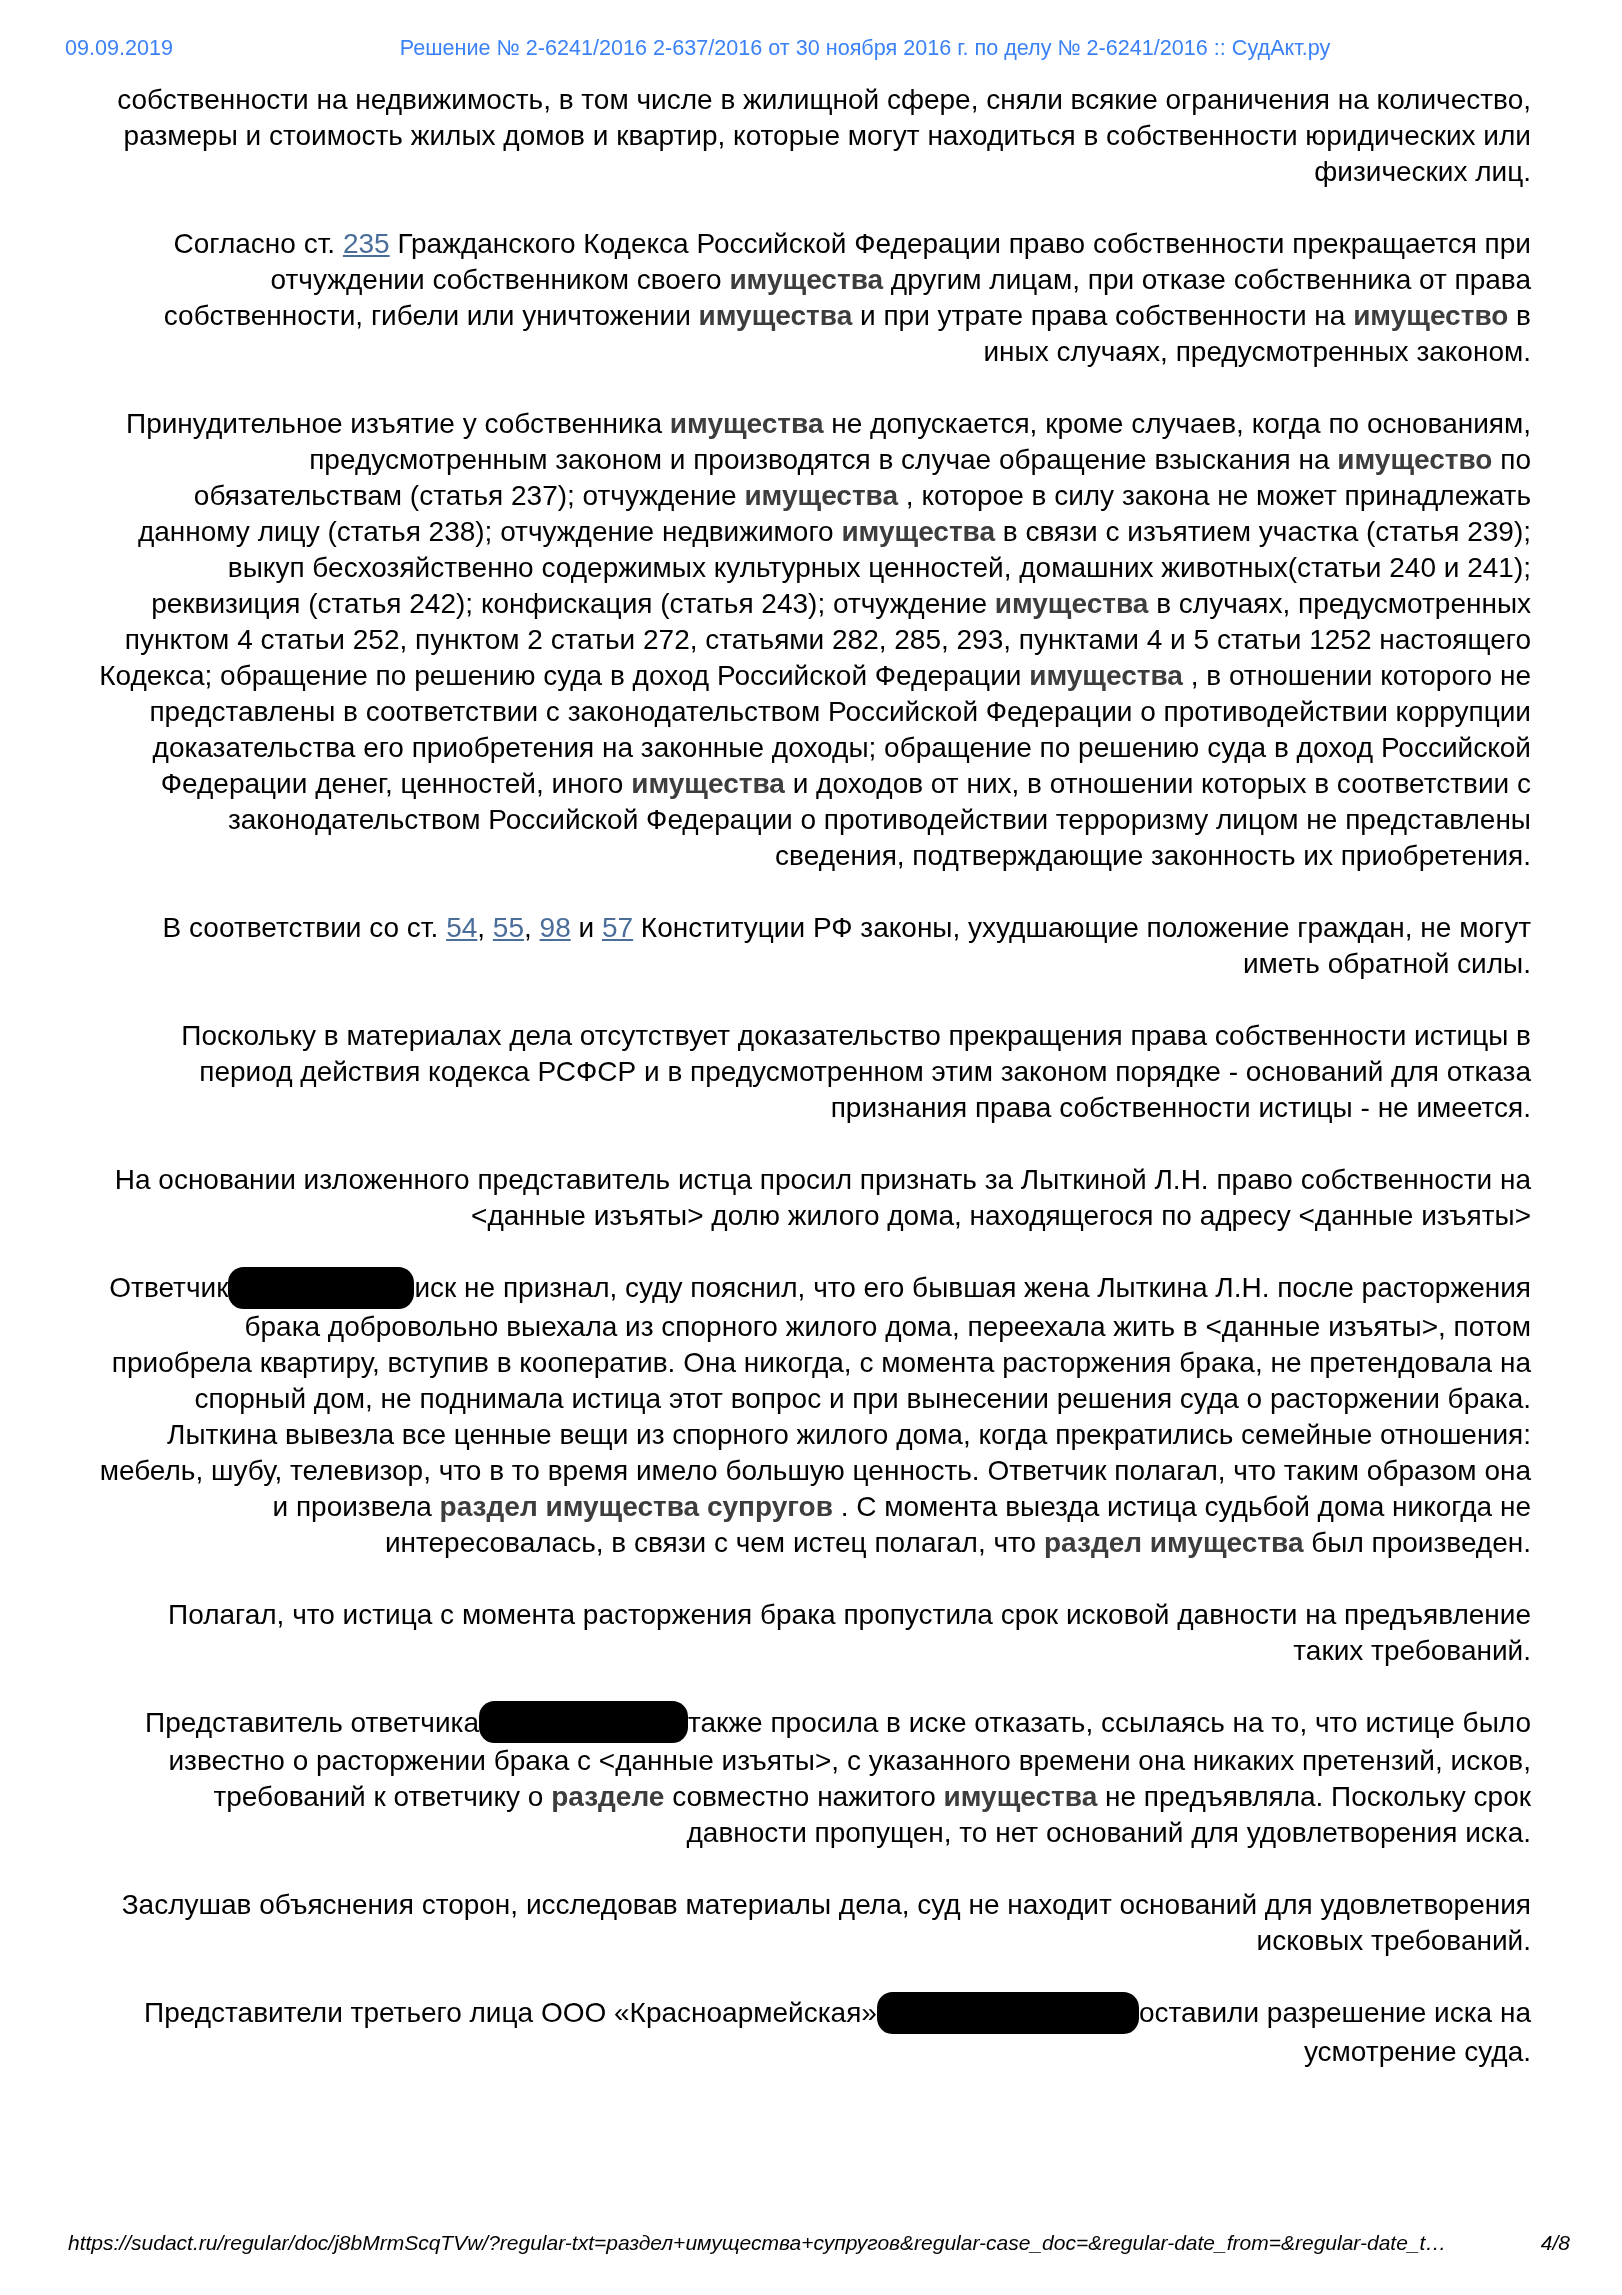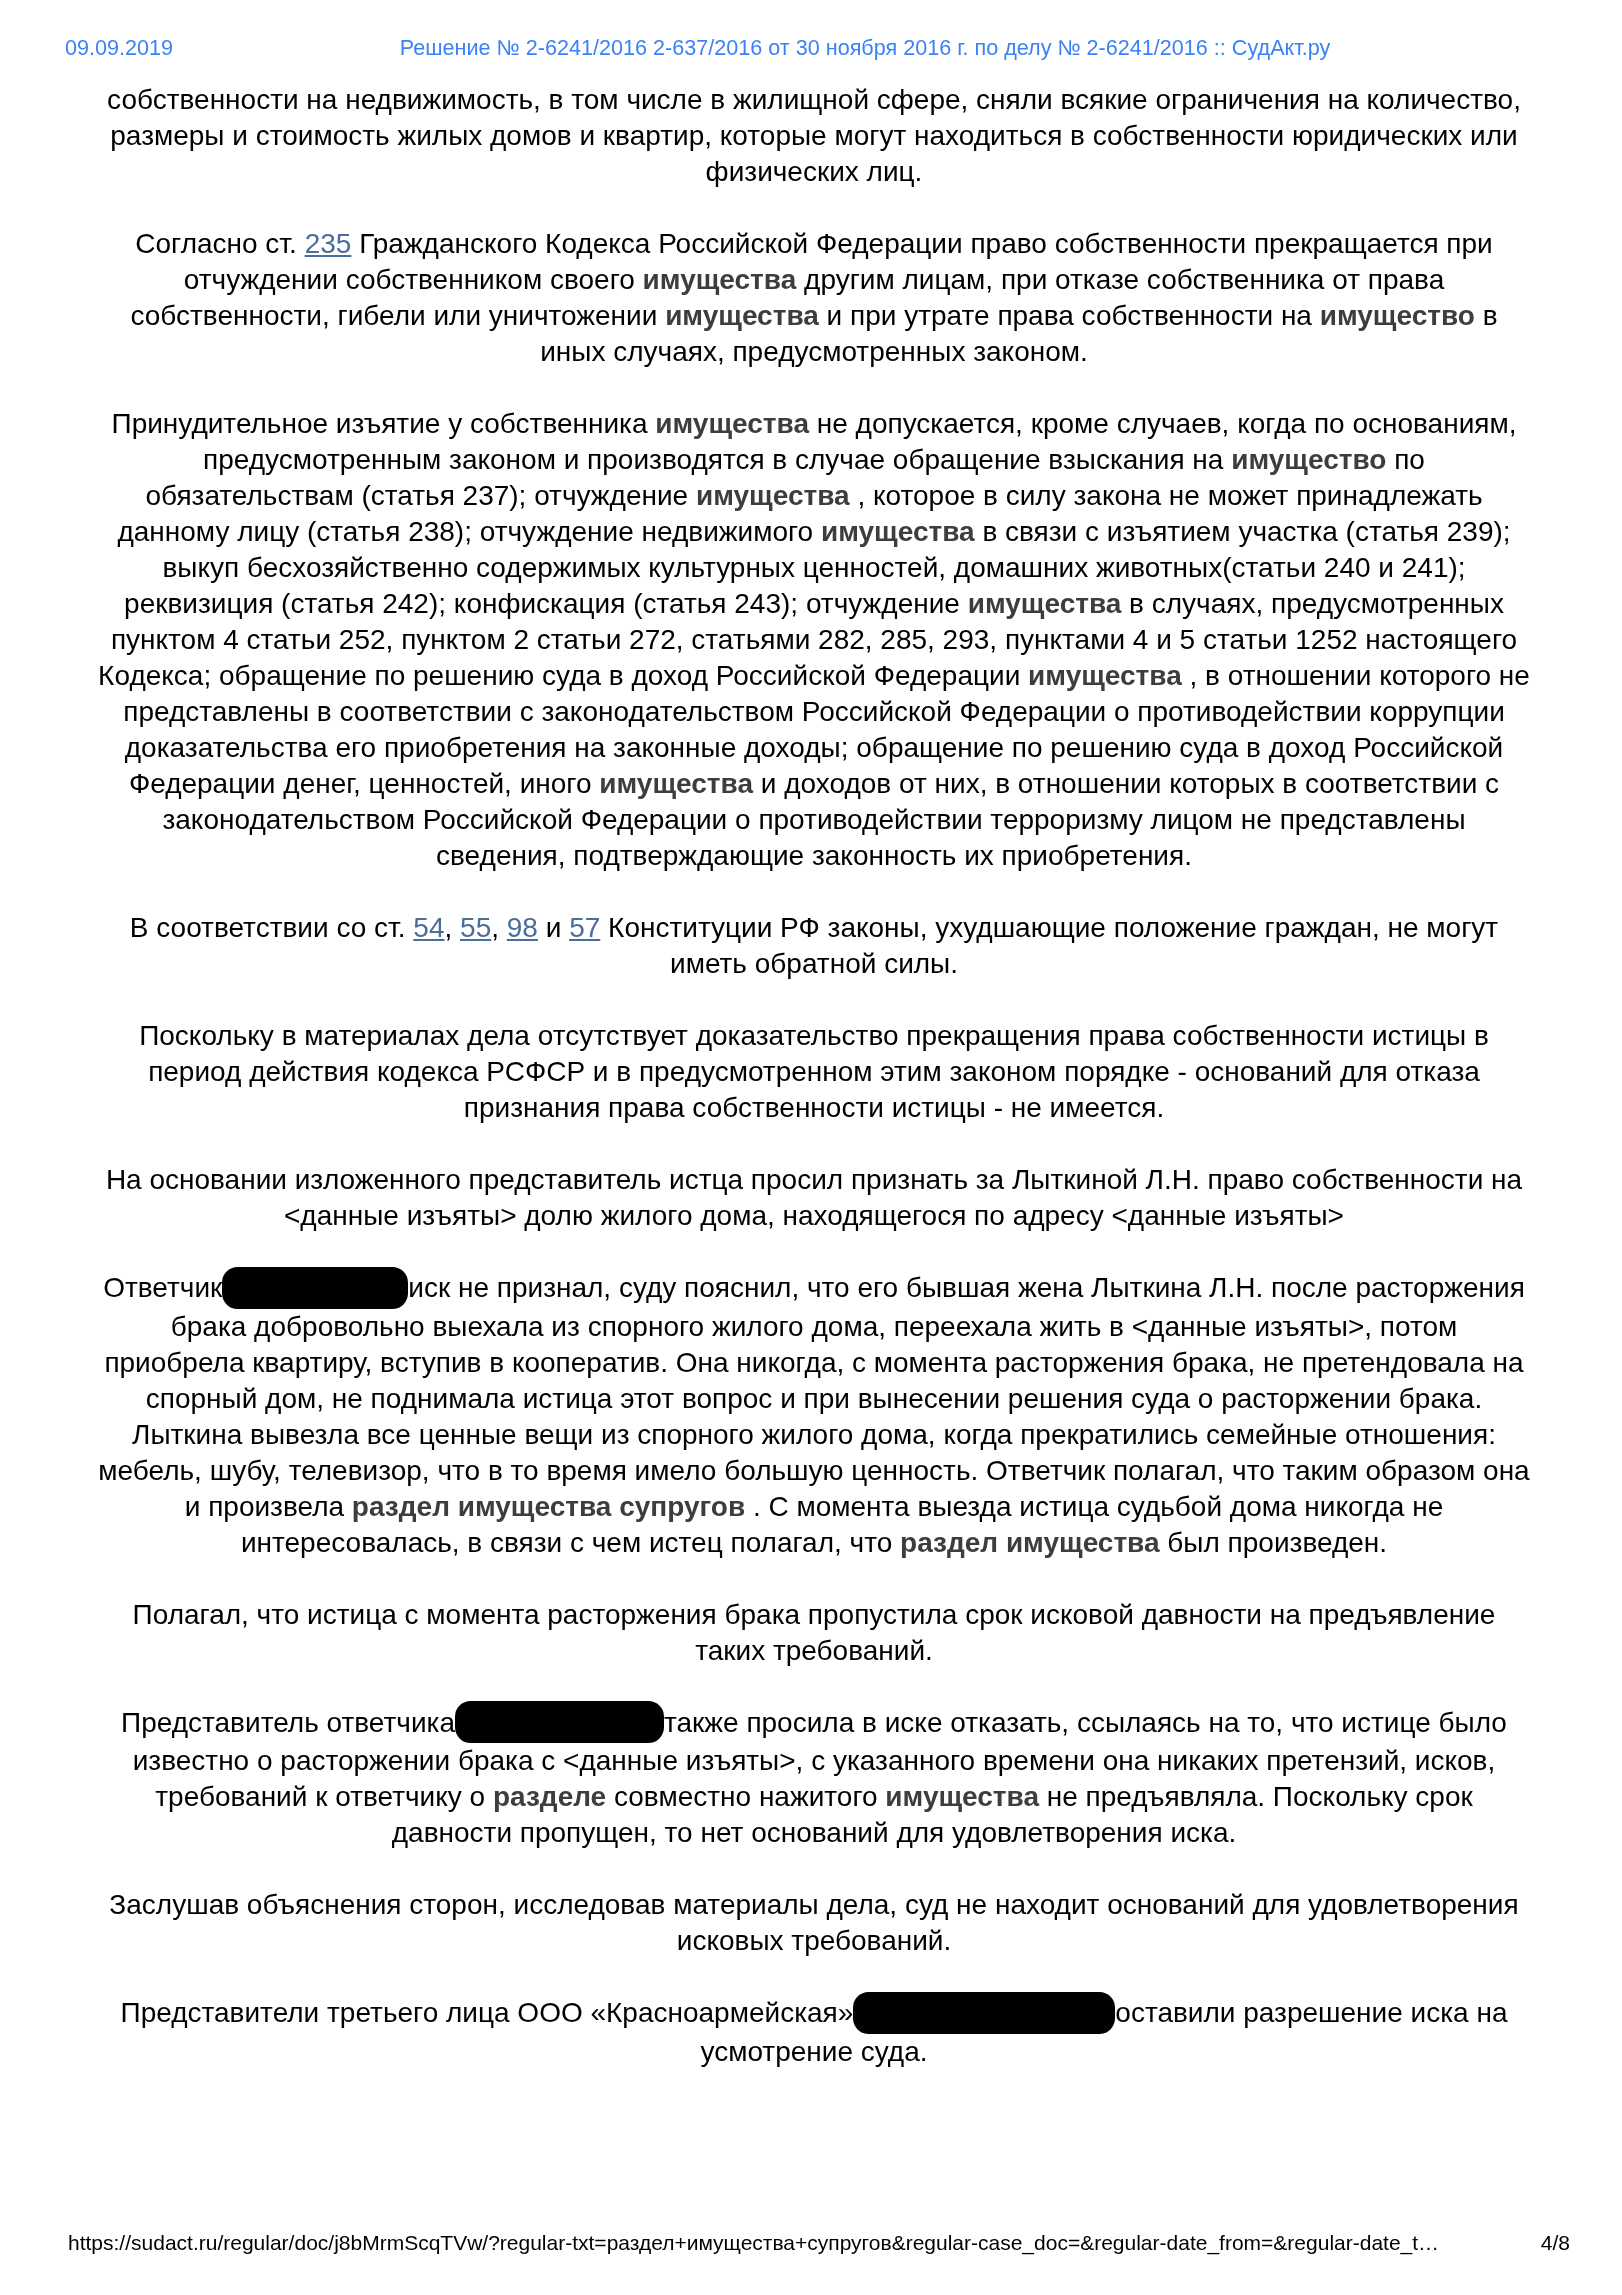--- a/index.html
+++ b/index.html
@@ -25,21 +25,21 @@
   }
   .print-header .date { white-space: nowrap; }
   .print-header .title { flex: 1; text-align: center; }
   .content {
     position: absolute;
     top: 82px;
     left: 97px;
     width: 1434px;
     font-size: 28px;
     line-height: 36px;
-    text-align: center;
+    text-align: right;
   }
   .content p { margin: 0 0 36px 0; }
   .doc-link {
     color: var(--link-color, #4a6d99);
     text-decoration: underline;
     cursor: pointer;
   }
   .kw {
     color: var(--keyword-color, #3d3d3d);
     font-weight: bold;
@@ -56,20 +56,21 @@
     position: absolute;
     top: 2230px;
     left: 68px;
     right: 52px;
     display: flex;
     justify-content: space-between;
     align-items: baseline;
     font-size: 21px;
     line-height: 26px;
     color: #000;
+    font-style: italic;
   }
   .print-footer .url { white-space: nowrap; overflow: hidden; }
   .print-footer .page { margin-left: 39px; white-space: nowrap; }
 </style>
 </head>
 <body>
 
 <div class="print-header">
   <span class="date">09.09.2019</span>
   <span class="title">Решение № 2-6241/2016 2-637/2016 от 30 ноября 2016 г. по делу № 2-6241/2016 :: СудАкт.ру</span>

